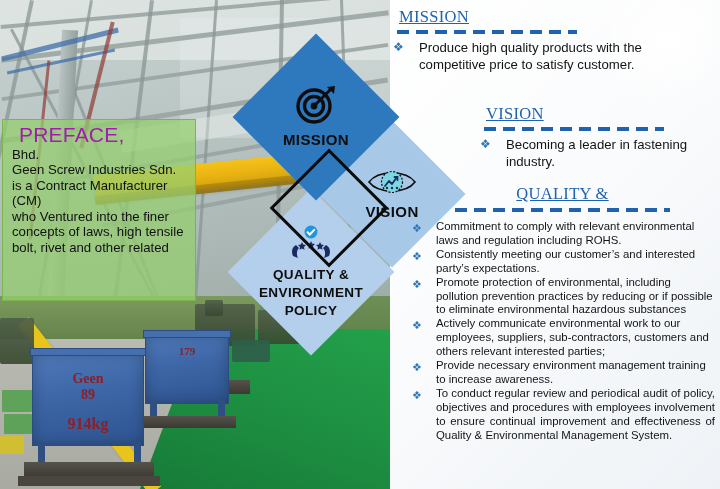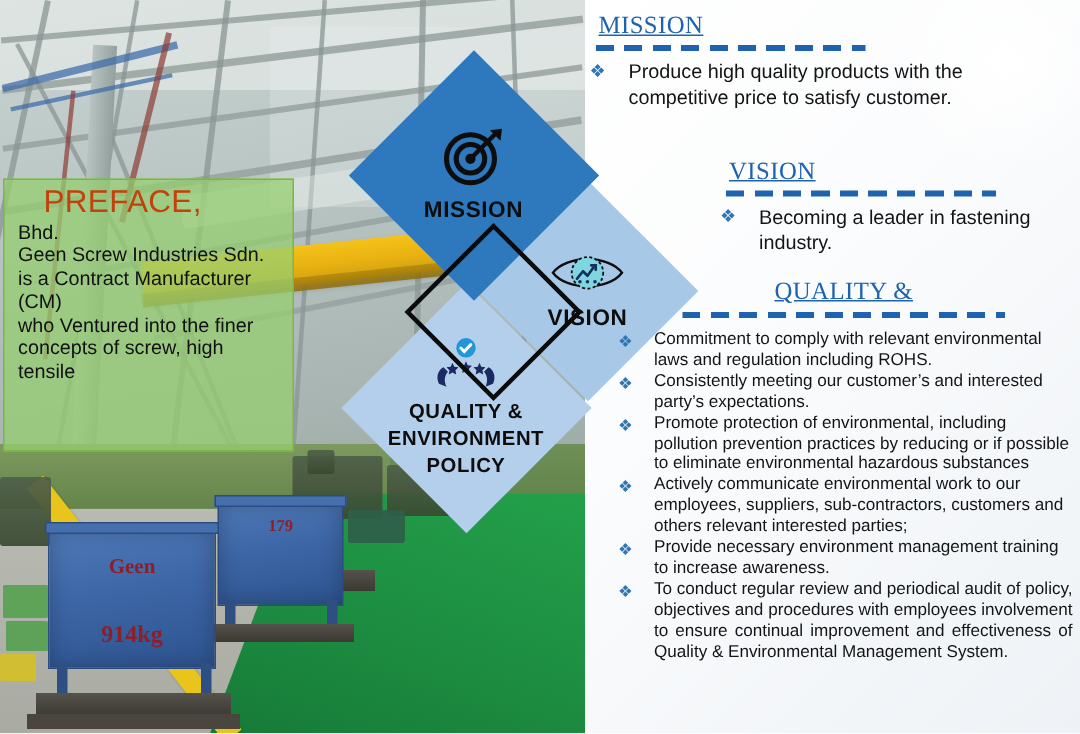--- a/index.html
+++ b/index.html
@@ -85,21 +85,21 @@
 
   
   .preface-box{
     position:absolute;left:2px;top:119px;width:194px;height:182px;
     background:rgba(150,206,110,.74);
     border:1px solid #7ab648;
     box-sizing:border-box;
     padding:4px 6px 0 9px;
   }
   .preface-title{
-    font-size:21px;color:#c2410c;line-height:1.05;margin:0 0 1px 17px;font-weight:normal;
+    font-size:21px;color:#a21caf;line-height:1.05;margin:0 0 1px 7px;font-weight:normal;
     letter-spacing:.2px;
   }
   .preface-line{
     font-size:13.2px;color:#111;line-height:1.17;margin:0;
   }
 
   
   .dia{
     position:absolute;transform:rotate(45deg);
     display:flex;align-items:center;justify-content:center;
@@ -233,36 +233,38 @@
         <div class="bin-rim"></div>
         <div class="bin-txt" style="top:10px;font-size:11px;">179</div>
       </div>
       <div class="bin-leg" style="left:150px;top:104px;height:18px;"></div>
       <div class="bin-leg" style="left:218px;top:104px;height:18px;"></div>
       <div class="pallet" style="left:140px;top:120px;width:96px;height:12px;"></div>
 
       <div class="bin" style="left:32px;top:56px;width:110px;height:92px;">
         <div class="bin-rim"></div>
         <div class="bin-txt" style="top:18px;font-size:14px;">Geen</div>
+        <div class="bin-txt" style="top:34px;font-size:14px;">89</div>
         <div class="bin-txt" style="top:62px;font-size:16px;">914kg</div>
       </div>
       <div class="bin-leg" style="left:38px;top:146px;height:22px;"></div>
       <div class="bin-leg" style="left:134px;top:146px;height:22px;"></div>
       <div class="pallet" style="left:24px;top:166px;width:130px;height:16px;"></div>
       <div class="pallet" style="left:18px;top:180px;width:142px;height:10px;background:#4a463f;"></div>
     </div>
   </div>
 
   <div class="preface-box">
     <p class="preface-title">PREFACE,</p>
     <p class="preface-line">Bhd.</p>
     <p class="preface-line">Geen Screw Industries Sdn.</p>
     <p class="preface-line">is a Contract Manufacturer (CM)</p>
     <p class="preface-line">who Ventured into the finer</p>
-    <p class="preface-line">concepts of screw, high tensile</p>
+    <p class="preface-line">concepts of laws, high tensile</p>
+    <p class="preface-line">bolt, rivet and other related</p>
   </div>
 
   <div class="dia-arrow"></div>
 
   <div class="dia dia-quality">
     <div class="dia-inner">
       <span class="dia-icon">
         <svg width="44" height="34" viewBox="0 0 44 34">
           <circle cx="22" cy="7" r="6.5" fill="#2196d8"></circle>
           <path d="M18.6 7.2l2.2 2.3 4.4-4.6" stroke="#ffffff" stroke-width="2" fill="none" stroke-linecap="round"></path>

